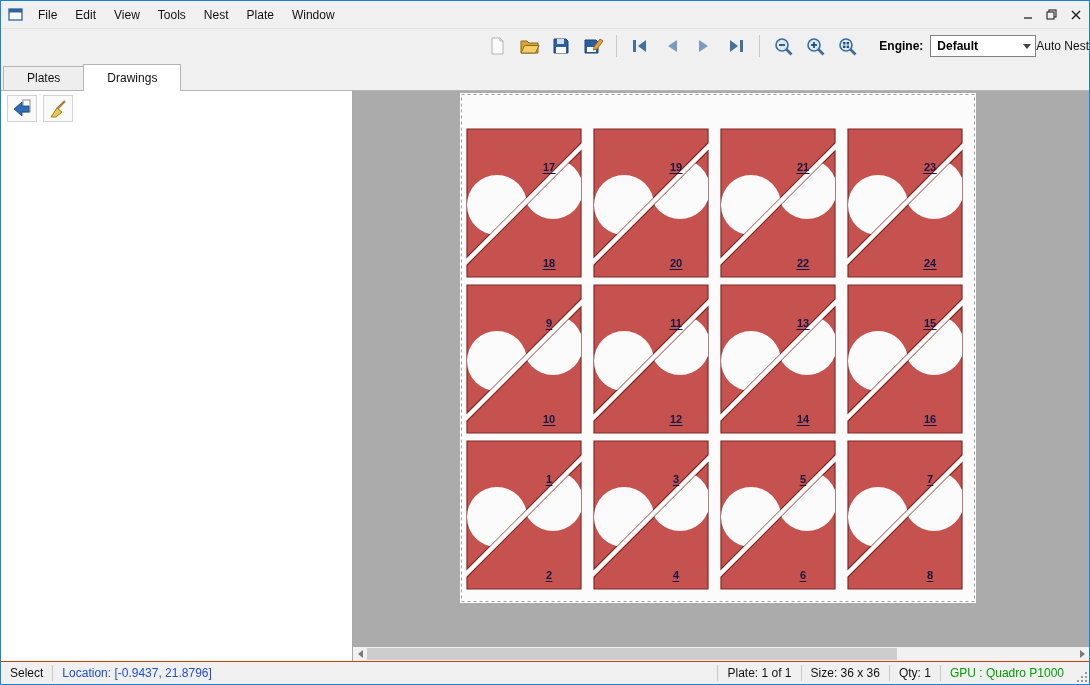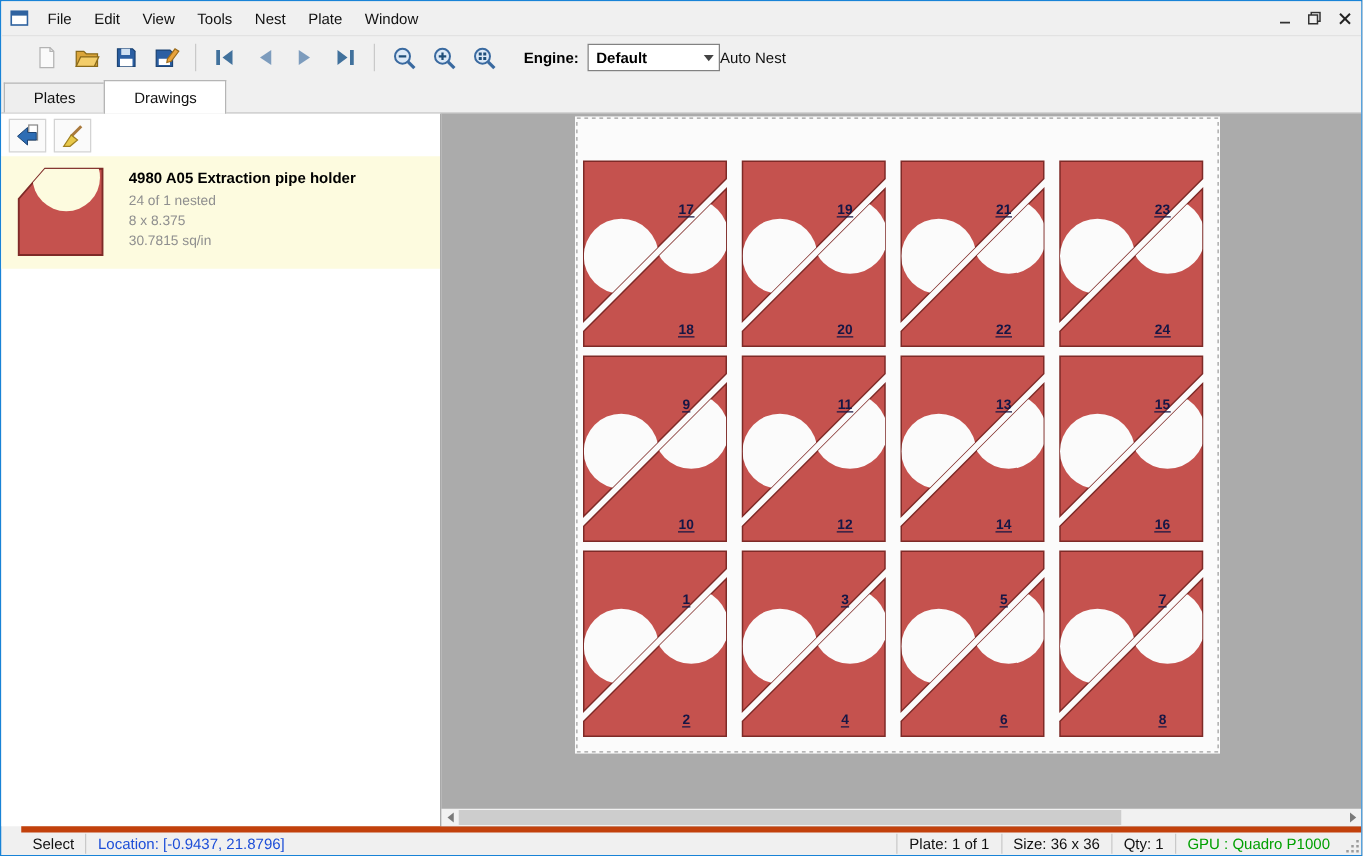--- a/index.html
+++ b/index.html
@@ -13,21 +13,21 @@
   .spacer { flex:1; }
   .tb-btn { width:45px; height:30px; display:flex; align-items:center; justify-content:center; }
 
   
   .menubar { height:27px; background:#f0f0f0; display:flex; align-items:center; font-size:12px; flex:0 0 auto;text-align:center; }
   .menubar .app-icon { margin:0 6px 0 7px; display:flex; }
   .menu-item { padding:5px 9px; color:#111; }
   .mdi-btn { width:21px; height:19px; display:flex; align-items:center; justify-content:center; margin-right:3px; }
 
   
-  .toolbar { height:35px; background:#f0f0f0; display:flex; align-items:center; padding-left:20px; flex:0 0 auto; border-top:1px solid #e2e2e2; }
+  .toolbar { height:35px; background:#f0f0f0; display:flex; align-items:center; padding-left:0; flex:0 0 auto; border-top:1px solid #e2e2e2;justify-content:flex-end; }
   .tool-btn { width:32px; height:28px; display:flex; align-items:center; justify-content:center; }
   .tb-sep { width:1px; height:22px; background:#c9c9c9; margin:0 7px; }
   .engine-label { font-weight:bold; font-size:12px; margin:0 7px 0 16px; }
   .combo { width:106px; height:22px; background:#fff; border:1px solid #828282; display:flex; align-items:center; font-size:12px; }
   .combo .val { padding-left:6px; flex:1;font-weight:bold; }
   .combo .arrow-box { width:17px; height:100%; display:flex; align-items:center; justify-content:center; }
   .caret-down { width:0; height:0; border-left:4px solid transparent; border-right:4px solid transparent; border-top:5px solid #444; }
   .autonest { font-size:12px; color:#111; }
 
   
@@ -49,21 +49,21 @@
   .canvas { flex:1; position:relative; background:#ababab; overflow:hidden; }
   #plate-svg { position:absolute; left:107px; top:2px; }
   .hscroll { position:absolute; left:0; right:0; bottom:0; height:14px; background:#f1f1f1; display:flex; }
   .hs-arrow { width:14px; height:14px; display:flex; align-items:center; justify-content:center; }
   .tri-left { width:0; height:0; border-top:4px solid transparent; border-bottom:4px solid transparent; border-right:5px solid #7a7a7a; }
   .tri-right { width:0; height:0; border-top:4px solid transparent; border-bottom:4px solid transparent; border-left:5px solid #7a7a7a; }
   .hs-thumb { height:12px; margin-top:1px; width:72%; background:#cdcdcd; }
   .hs-track { flex:1; }
 
   
-  .statusbar { height:23px; background:#f0f0f0; border-top:5px solid #c2410c; display:flex; align-items:center; font-size:12px; flex:0 0 auto;margin-left:16px; }
+  .statusbar { height:23px; background:#f0f0f0; border-top:1px solid #c2410c; display:flex; align-items:center; font-size:12px; flex:0 0 auto; }
   .sb-cell { padding:0 9px; color:#111; white-space:nowrap; }
   .sb-sep { width:1px; height:16px; background:#c9c9c9; }
   .sb-location { color:#1d4ed8; }
   .sb-gpu { color:#00a000; }
   .grip { width:16px; height:100%; display:flex; align-items:flex-end; justify-content:flex-end; }
 </style>
 </head>
 <body>
 
 <div class="window">
@@ -205,39 +205,20 @@
             </svg>
         </span>
         <span class="panel-btn">
           <svg width="20" height="20" viewBox="0 0 20 20">
               <line x1="17" y1="3" x2="9" y2="11" stroke="#a9793c" stroke-width="2.4"></line>
               <path d="M3,19 L9,10 L14,14 L8,19 z" fill="#e8c84a" stroke="#a08020"></path>
             </svg>
         </span>
       </div>
 
-      <div class="drawing-item">
-        <span class="thumb-wrap">
-          <svg width="74" height="76" viewBox="0 0 74 76">
-            <defs>
-                <clipPath id="thumbClip">
-                  <path d="M3,27 L24,3 L70,3 L70,72 L3,72 Z"></path>
-                </clipPath>
-              </defs>
-            <path d="M3,27 L24,3 L70,3 L70,72 L3,72 Z" fill="#c5524e" stroke="#7e2a27" stroke-width="1.5"></path>
-            <circle cx="41" cy="10" r="27" fill="#fdfbdf" clip-path="url(#thumbClip)"></circle>
-          </svg>
-        </span>
-        <span class="item-text">
-          <div class="item-title">4980 A05 Extraction pipe holder</div>
-          <div class="item-sub">24 of 1 nested</div>
-          <div class="item-sub">8 x 8.375</div>
-          <div class="item-sub">30.7815 sq/in</div>
-        </span>
-      </div>
     </div>
 
     <div class="canvas">
       <svg id="plate-svg" width="516" height="510" viewBox="0 0 516 510">
           <rect x="0" y="0" width="516" height="510" fill="#fbfbfb"></rect>
           <rect x="1.5" y="1.5" width="513" height="507" fill="none" stroke="#9e9e9e" stroke-dasharray="3 3"></rect>
           <defs>
             <clipPath id="clipA_0_0">
               <path d="M2,2 L116,2 L116,16 L2,130 Z"></path>
             </clipPath>

